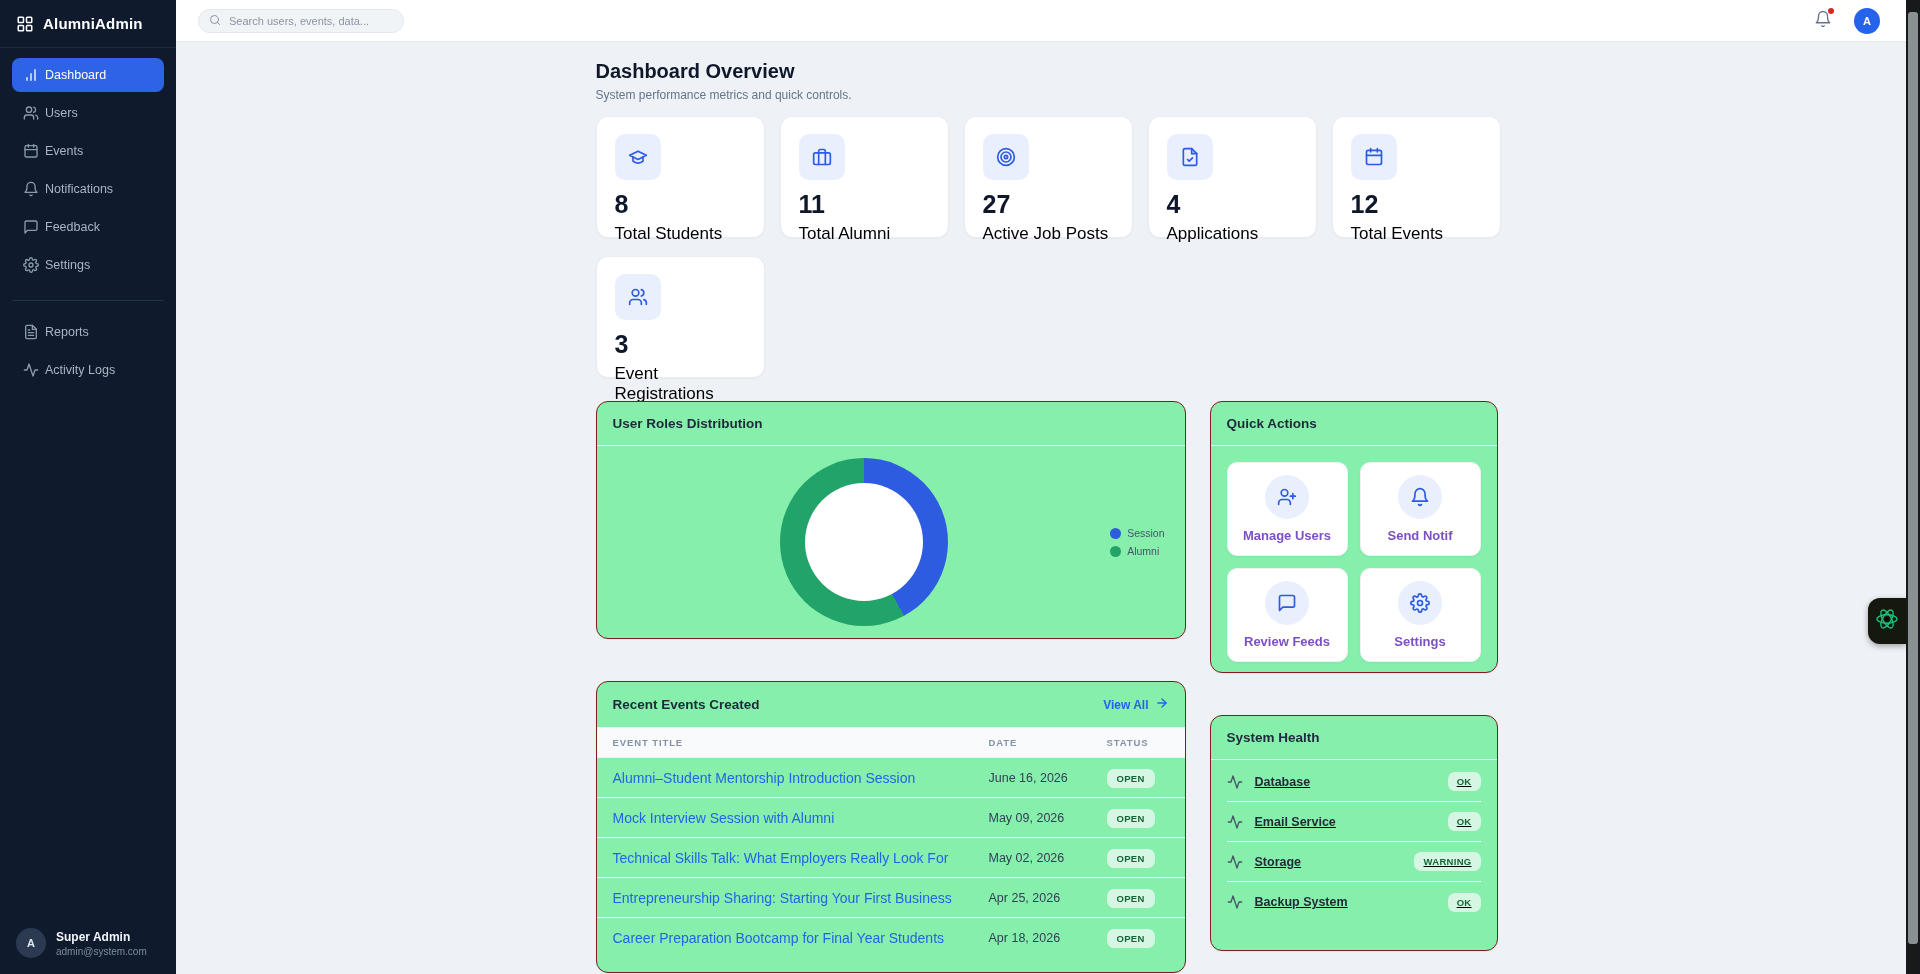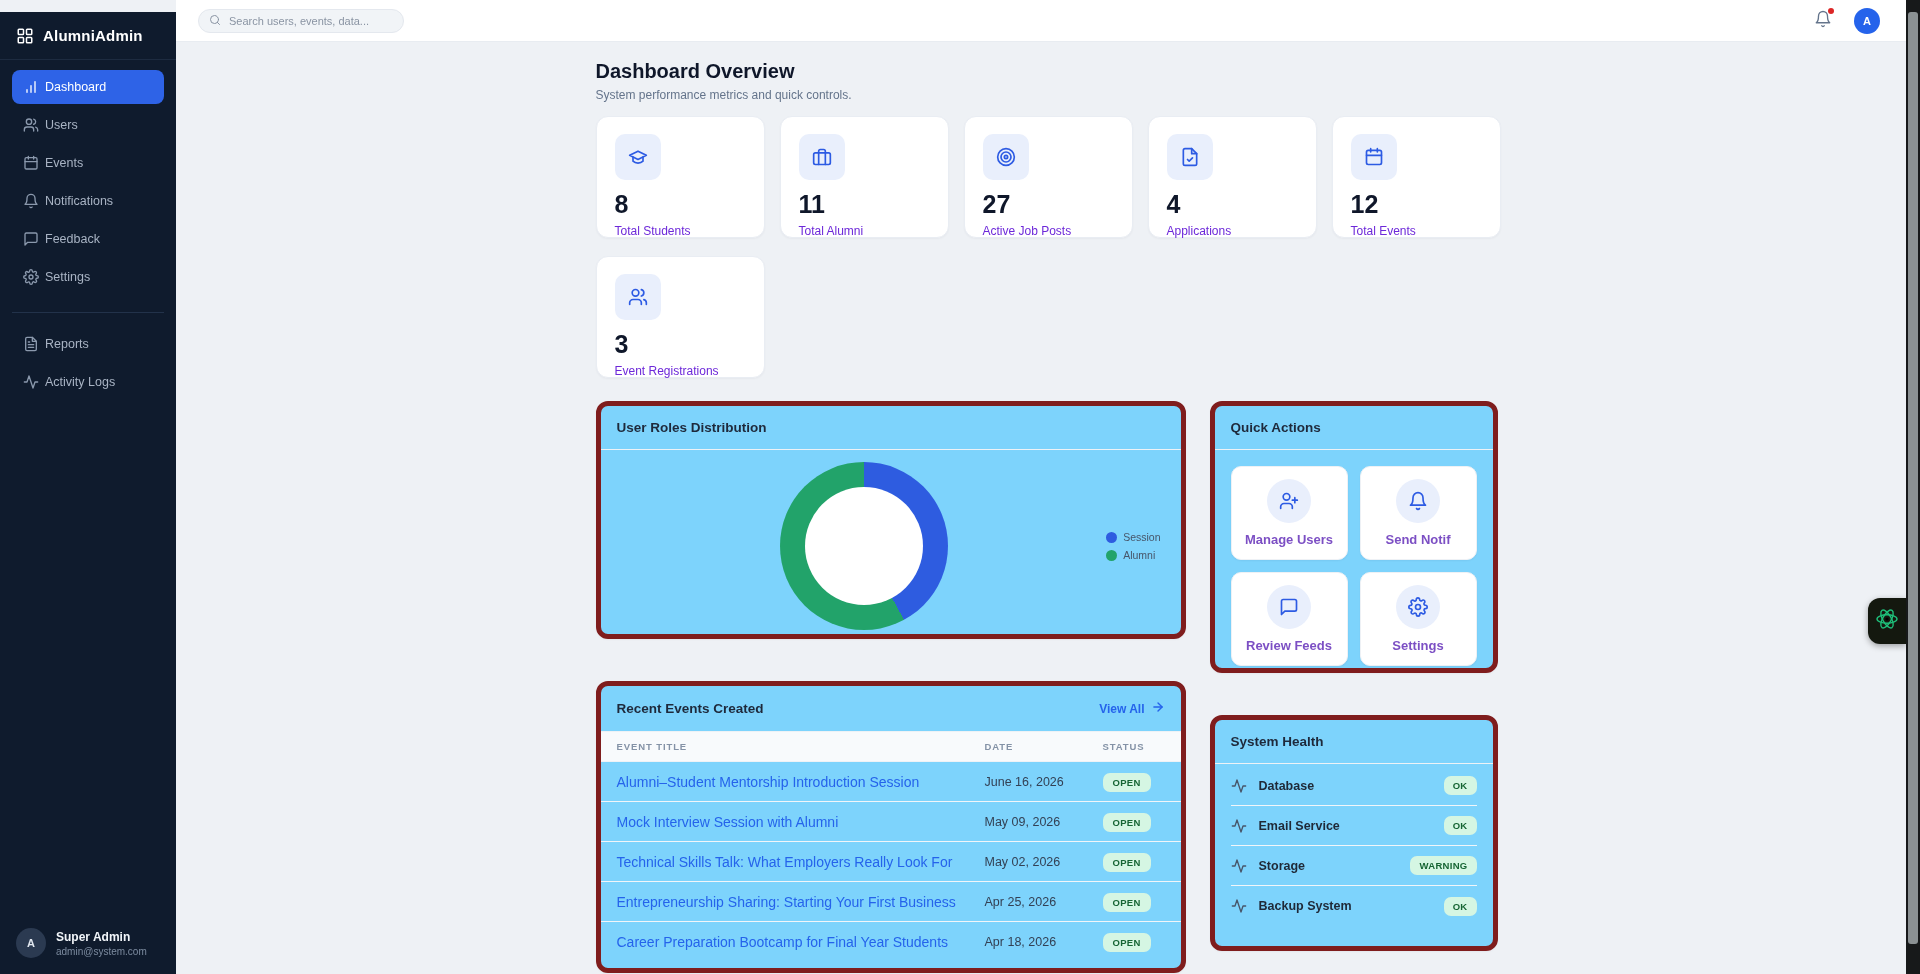--- a/index.html
+++ b/index.html
@@ -7,21 +7,21 @@
 
   
   .scrollbar { position:fixed; top:0; right:0; bottom:0; width:14px; background:#17191a; z-index:60; }
   .scrollbar .thumb { position:absolute; left:2px; right:2px; top:12px; bottom:30px; background:#8b9193; border-radius:3px; }
 
   
   .devtools-pill { position:fixed; right:14px; top:598px; width:38px; height:46px; background:#14180f; border-radius:12px 0 0 12px; display:flex; align-items:center; justify-content:center; z-index:55; box-shadow:0 2px 6px rgba(0,0,0,.35); }
   .devtools-pill svg { stroke:#1fbf7a; }
 
   
-  .sidebar { position:fixed; left:0; top:12px; bottom:0; width:176px; background:#0f1b2d; z-index:40; display:flex; flex-direction:column; }
+  .sidebar { position:fixed; left:0; top:0; bottom:0; width:176px; background:#0f1b2d; z-index:40; display:flex; flex-direction:column; }
   .logo { display:flex; align-items:center; gap:9px; height:48px; padding:0 16px; border-bottom:1px solid #1d2b40; }
   .logo-icon { display:flex; color:#fff; }
   .logo-text { color:#fff; font-size:15px; font-weight:700; letter-spacing:.2px; }
   .nav { padding:10px 12px 0; }
   .nav-item { display:flex; align-items:center; gap:6px; height:34px; padding:0 11px; border-radius:8px; margin-bottom:4px; cursor:pointer; color:#a9b4c4; }
   .nav-item .nav-ic { display:flex; color:#8b99ad; }
   .nav-item .nav-lb { font-size:12.5px; font-weight:500; }
   .nav-item.active { background:#2e63e7; color:#fff; }
   .nav-item.active .nav-ic { color:#fff; }
   .nav-divider { height:1px; background:#22324a; margin:14px 12px 4px; }
@@ -43,25 +43,25 @@
   
   .main { position:absolute; left:176px; top:42px; right:0; bottom:0; background:#eef1f5; overflow:hidden; }
   .container { width:905px; margin:0 auto; padding-top:18px; }
   .page-title { font-size:20px; font-weight:700; color:#0f172a; }
   .page-sub { font-size:12px; color:#64748b; margin-top:5px; }
 
   .stats { display:grid; grid-template-columns:repeat(5,1fr); gap:18px 15px; margin-top:14px; }
   .stat-card { background:#fff; border:1px solid #e9edf3; border-radius:12px; height:122px; padding:17px 18px; box-shadow:0 1px 2px rgba(16,24,40,.04); }
   .stat-ic { width:46px; height:46px; border-radius:10px; background:#e9effc; color:#2d5be3; display:flex; align-items:center; justify-content:center; }
   .stat-val { font-size:25px; font-weight:700; color:#0f172a; margin-top:12px; line-height:1; }
-  .stat-lb { font-size:12px; color:#6d28d9; margin-top:7px; }
+  .stat-lb { font-size:17px; color:#000000; margin-top:7px; }
 
   .cols { display:grid; grid-template-columns:590px 288px; gap:24px; margin-top:23px; }
   .col { display:flex; flex-direction:column; gap:42px; }
-  .card { background:#7dd3fc; border:5px solid #7f1d1d; border-radius:12px; box-shadow:0 1px 2px rgba(16,24,40,.04); }
+  .card { background:#86efac; border:1px solid #7f1d1d; border-radius:12px; box-shadow:0 1px 2px rgba(16,24,40,.04); }
   .card-head { display:flex; align-items:center; justify-content:space-between; padding:14px 16px; border-bottom:1px solid #eef2f6; }
   .card-title { font-size:13.5px; font-weight:700; color:#1e293b; }
 
   
   .chart-card { height:238px; }
   .chart-body { position:relative; height:192px; }
   .donut { position:absolute; left:50%; top:50%; width:168px; height:168px; border-radius:50%; transform:translate(calc(-50% - 27px),-50%); }
   .donut::after { content:""; position:absolute; left:50%; top:50%; width:118px; height:118px; background:#fff; border-radius:50%; transform:translate(-50%,-50%); }
   .legend { position:absolute; right:20px; top:50%; transform:translateY(-50%); display:flex; flex-direction:column; gap:6px; }
   .legend-item { display:flex; align-items:center; gap:6px; cursor:pointer; }
@@ -84,21 +84,21 @@
   
   .qa-card { height:272px; }
   .qa-grid { display:grid; grid-template-columns:1fr 1fr; gap:12px; padding:16px; }
   .qa-tile { height:94px; border:1px solid #eef1f5; border-radius:10px; box-shadow:0 1px 2px rgba(16,24,40,.05); display:flex; flex-direction:column; align-items:center; justify-content:center; gap:9px; cursor:pointer; background:#fff; }
   .qa-ic { width:44px; height:44px; border-radius:50%; background:#e9effc; color:#2d5be3; display:flex; align-items:center; justify-content:center; }
   .qa-lb { font-size:13px; font-weight:600; color:#7c4fc4; }
 
   
   .sh-card { height:236px; }
   .sh-body { padding:2px 16px 0; }
-  .sh-row { display:flex; align-items:center; gap:12px; height:40px; border-bottom:1px solid #f1f5f9; }
+  .sh-row { display:flex; align-items:center; gap:12px; height:40px; border-bottom:1px solid #f1f5f9;text-decoration:underline; }
   .sh-row:last-child { border-bottom:none; }
   .sh-ic { display:flex; color:#475569; }
   .sh-lb { font-size:12.5px; font-weight:600; color:#1f2937; flex:1; }
   .sh-badge { font-size:9.5px; font-weight:700; letter-spacing:.3px; background:#d5f6e3; color:#166534; padding:4px 9px; border-radius:7px; }
 </style>
 </head>
 <body>
 
 <div class="scrollbar">
   <div class="thumb"></div>

